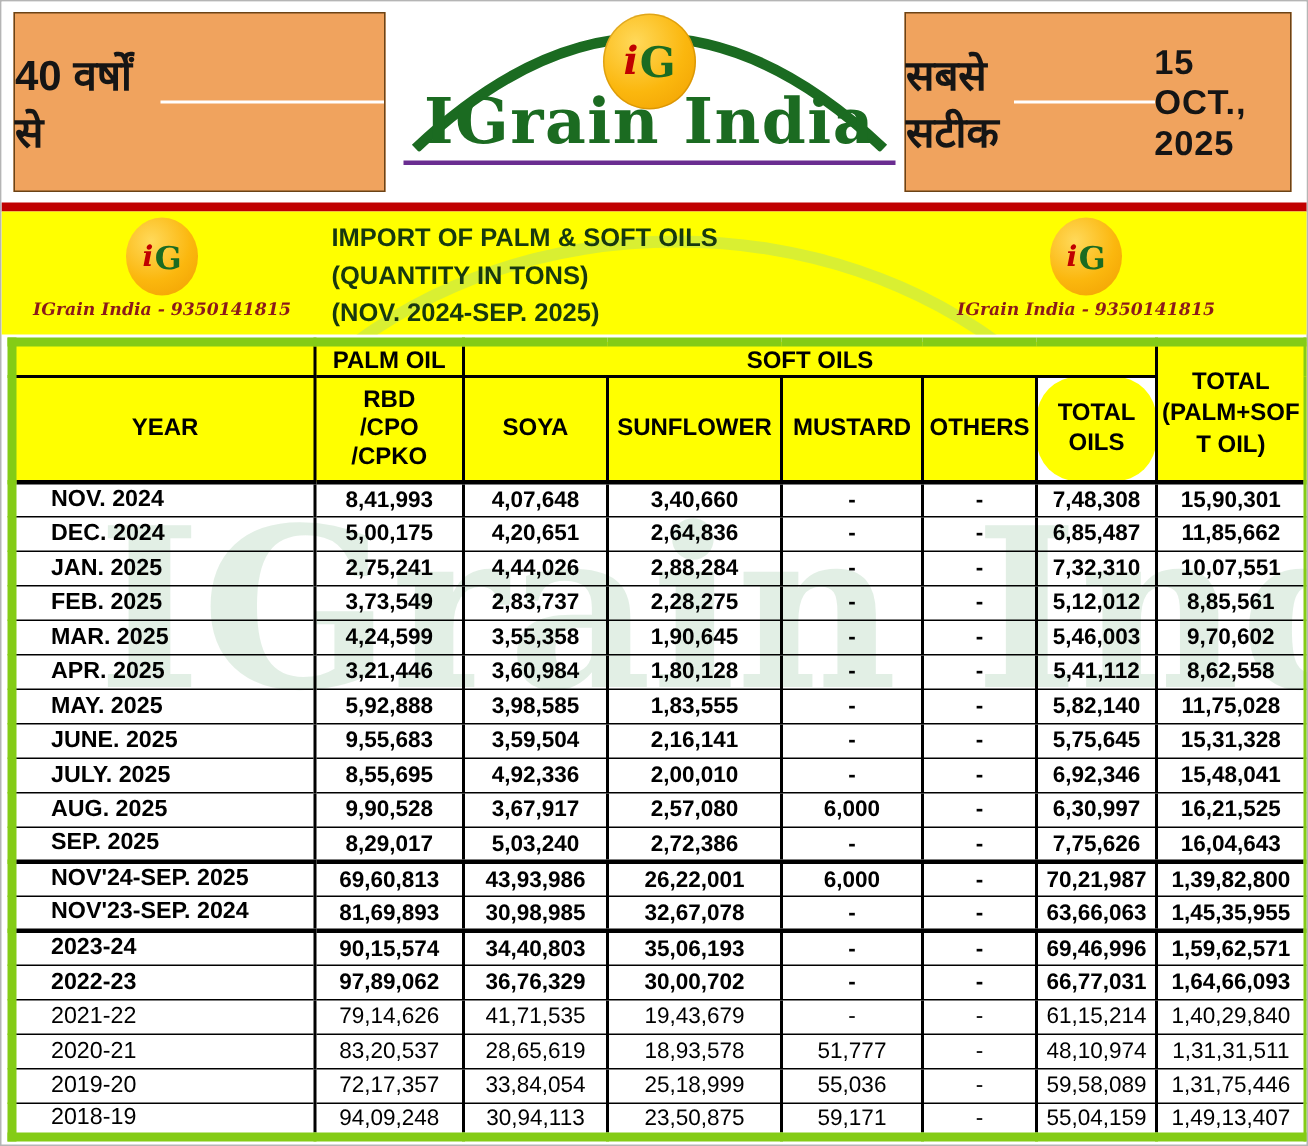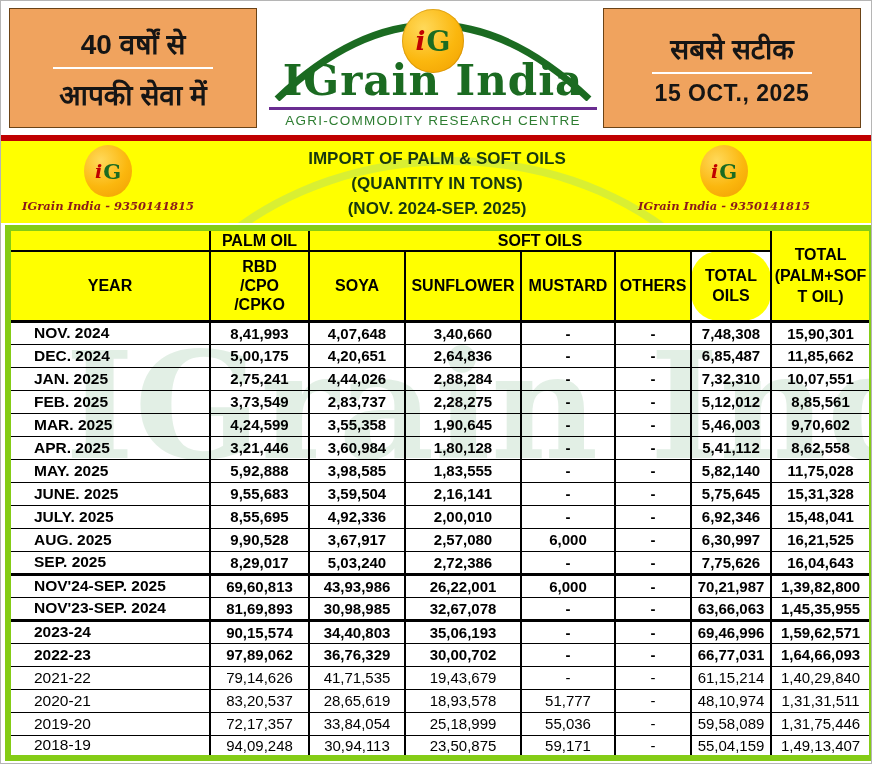--- a/index.html
+++ b/index.html
@@ -3,27 +3,27 @@
 <meta charset="utf-8">
 <style>
   * { margin:0; padding:0; box-sizing:border-box; }
   body { background:#e8e8e8; font-family:"Liberation Sans", sans-serif; }
   .page { position:relative; width:872px; height:764px; background:#fff; overflow:hidden;
           border:1px solid #b5b5b5; margin:0 auto; }
 
   
   .top-banner { position:absolute; top:0; left:0; width:872px; height:134px; background:#fff; }
   .badge { position:absolute; top:7px; height:120px; background:#F0A35E; border:1px solid #6b4316;
-           display:flex; flex-direction:column; align-items:center; justify-content:center; color:#151515; }
+           display:flex; align-items:center; justify-content:center; color:#151515; }
   .badge-left  { left:8px;  width:248px; }
   .badge-right { left:602px; width:258px; }
   .badge .hline1 { font-size:28px; font-weight:bold; }
   .badge .hline2 { font-size:28px; font-weight:bold; }
   .badge .white-rule { width:160px; height:2px; background:#fff; margin:5px 0 6px 0; }
-  .badge .date-line { font-size:23px; font-weight:bold; letter-spacing:0.5px;text-align:center; }
+  .badge .date-line { font-size:23px; font-weight:bold; letter-spacing:0.5px; }
 
   .brand { position:absolute; left:262px; top:2px; width:340px; height:130px; text-align:center; }
   .brand-arc { position:absolute; left:8px; top:6px; width:324px; height:92px; }
   .logo-egg { position:absolute; left:139px; top:6px; width:62px; height:64px; border-radius:50%;
               background:radial-gradient(circle at 35% 30%, #FFD95A 0%, #FBB70E 55%, #F09E00 100%);
               display:flex; align-items:center; justify-content:center; box-shadow:0 0 0 1px rgba(180,120,0,.4) inset; }
   .mono-i { font-family:"DejaVu Serif", serif; font-style:italic; font-weight:bold; font-size:26px; color:#C00000; margin-right:1px; }
   .mono-g { font-family:"DejaVu Serif", serif; font-weight:bold; font-size:28px; color:#1B6B21; }
   .brand-name { position:absolute; top:57px; left:0; width:100%; font-family:"DejaVu Serif", serif;
                 font-weight:bold; font-size:42px; line-height:1; color:#1B6B21; letter-spacing:1px; }
@@ -37,21 +37,21 @@
   .deco-arc { position:absolute; border:8px solid rgba(170,220,110,0.45); border-radius:50%;
               width:640px; height:520px; left:130px; top:16px; background:transparent; }
   .banner-side { position:absolute; top:4px; width:210px; text-align:center; }
   .banner-side.left { left:2px; } .banner-side.right { left:618px; }
   .banner-egg { width:48px; height:52px; border-radius:50%; margin:0 auto;
                 background:radial-gradient(circle at 35% 30%, #FFD95A 0%, #FBB70E 55%, #F09E00 100%);
                 display:flex; align-items:center; justify-content:center; }
   .banner-egg .mono-i { font-size:19px; } .banner-egg .mono-g { font-size:21px; }
   .banner-contact { margin-top:2px; font-family:"DejaVu Serif", serif; font-style:italic; font-weight:bold;
                     font-size:11.5px; color:#8B1A1A; }
-  .banner-title { position:absolute; left:236px; top:5px; width:400px; text-align:center;
+  .banner-title { position:absolute; left:220px; top:5px; width:400px; text-align:left;
                   font-weight:bold; font-size:17px; line-height:25px; color:#17380F; }
 
   
   .watermark { position:absolute; top:318px; left:64px; z-index:0; font-family:"DejaVu Serif", serif;
                font-weight:bold; font-size:148px; white-space:nowrap; color:rgba(58,150,80,0.15);
                pointer-events:none; }
   table.data { position:absolute; top:224px; left:4px; width:864px; z-index:1;
                border-collapse:collapse; table-layout:fixed; border:6px solid #84cc16; background:transparent; }
   th { background:#FFFF00; font-weight:bold; font-size:16px; color:#000;
        border:2px solid #000; text-align:center; padding:0; vertical-align:middle; }
@@ -70,34 +70,32 @@
 </head>
 <body>
 
 <div class="page">
 
   <div class="top-banner">
 
     <div class="badge badge-left">
       <div class="hline1">40 वर्षों से</div>
       <div class="white-rule"></div>
-      <div class="hline2">आपकी सेवा में</div>
     </div>
 
     <div class="brand">
       <svg class="brand-arc" viewBox="0 0 324 92">
         <path d="M 6 90 Q 162 -58 318 90" stroke="#1B6B21" stroke-width="7" fill="none"></path>
       </svg>
       <div class="logo-egg">
         <span class="mono-i">i</span>
           <span class="mono-g">G</span>
       </div>
       <div class="brand-name">IGrain India</div>
       <div class="brand-rule"></div>
-      <div class="brand-tagline">AGRI-COMMODITY RESEARCH CENTRE</div>
     </div>
 
     <div class="badge badge-right">
       <div class="hline1">सबसे सटीक</div>
       <div class="white-rule"></div>
       <div class="date-line">15 OCT., 2025</div>
     </div>
   </div>
 
   <div class="red-divider"></div>

